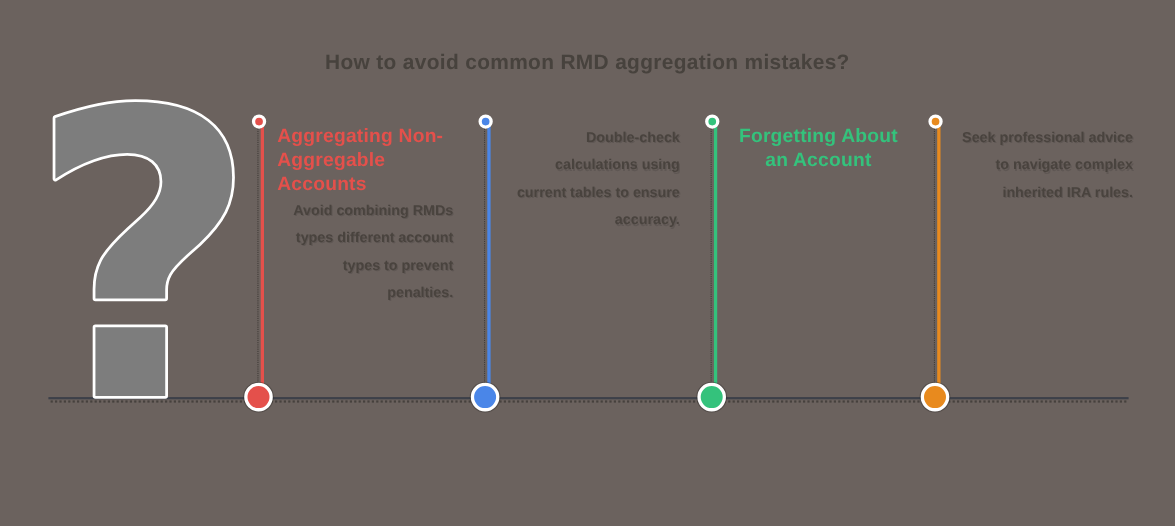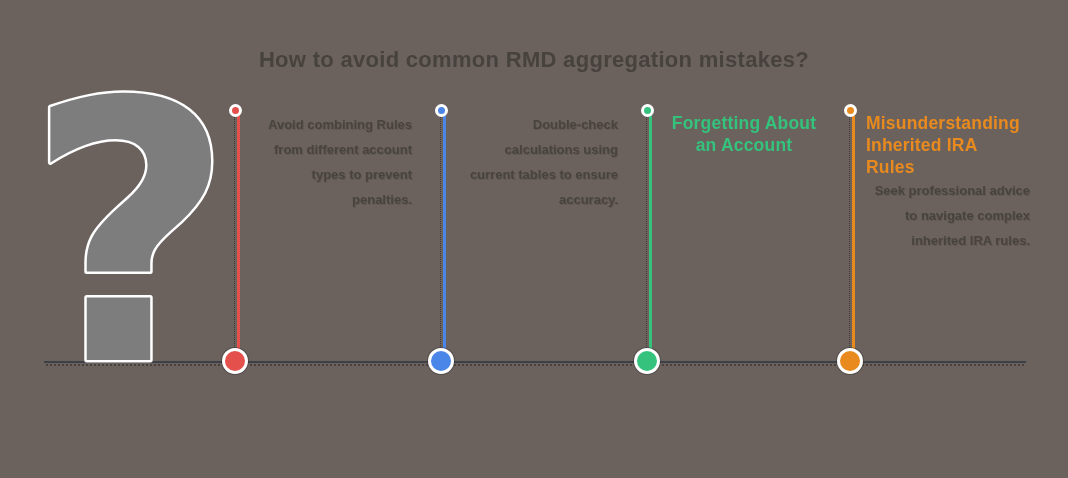--- a/index.html
+++ b/index.html
@@ -14,21 +14,21 @@
     height: 478px;
     overflow: hidden;
     background: var(--background, #6B625E);
   }
   .title {
     position: absolute;
     top: 47px;
     left: 0;
     width: 100%;
     text-align: center;
-    font-size: 22px;
+    font-size: 19px;
     font-weight: 700;
     letter-spacing: 0.3px;
     color: var(--title-text, #47423D);
   }
   
   .timeline {
     position: absolute;
     left: 44px;
     top: 361px;
     width: 982px;
@@ -133,29 +133,29 @@
   <span class="big-dot" style="left: 222px; background-color: rgb(228, 80, 75);"></span>
   <span class="big-dot" style="left: 428px; background-color: rgb(74, 134, 232);"></span>
   <span class="big-dot" style="left: 634px; background-color: rgb(52, 194, 124);"></span>
   <span class="big-dot" style="left: 837px; background-color: rgb(232, 138, 30);"></span>
 
   <svg class="qmark" viewBox="0 0 220 340">
     <text x="108" y="315" text-anchor="middle" font-size="360" fill="var(--question-mark-fill, #7D7D7D)" stroke="var(--question-mark-outline, #FFFFFF)" stroke-width="5">?</text>
   </svg>
 
   <section class="col" style="left:252px">
-    <p class="body">Avoid combining Rules from different account types to prevent penalties.</p>
+    <h3 class="heading" style="color: rgb(228, 80, 75);">Aggregating Non-Aggregable Accounts</h3>
+    <p class="body">Avoid combining RMDs types different account types to prevent penalties.</p>
   </section>
 
   <section class="col" style="left:458px">
     <p class="body">Double-check calculations using current tables to ensure accuracy.</p>
   </section>
 
   <section class="col" style="left:664px">
     <h3 class="heading" style="color: rgb(52, 194, 124); text-align: center;">Forgetting About an Account</h3>
   </section>
 
   <section class="col" style="left:866px; width:164px">
-    <h3 class="heading" style="color: rgb(232, 138, 30);">Misunderstanding Inherited IRA Rules</h3>
     <p class="body">Seek professional advice to navigate complex inherited IRA rules.</p>
   </section>
 
 </div>
 
 </body></html>

